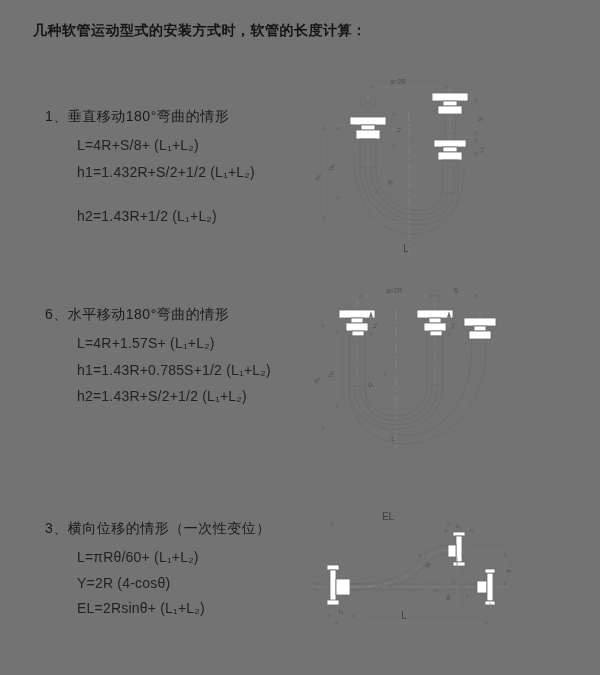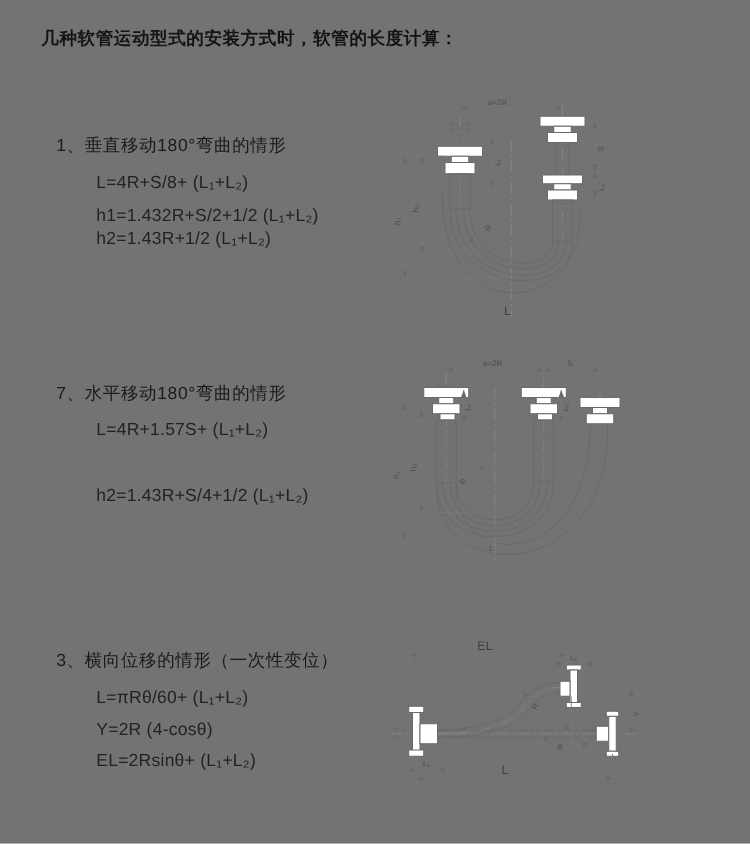--- a/index.html
+++ b/index.html
@@ -21,25 +21,26 @@
 </head>
 <body>
 
 <div class="page">
 
   <div class="title">几种软管运动型式的安装方式时，软管的长度计算：</div>
 
   <div class="heading" style="top:108px">1、垂直移动180°弯曲的情形</div>
   <div class="formula" style="top:137px">L=4R+S/8+ (L₁+L₂)</div>
   <div class="formula" style="top:164px">h1=1.432R+S/2+1/2 (L₁+L₂)</div>
-  <div class="formula" style="top:182px">h2=1.43R+1/2 (L₁+L₂)</div>
-
-  <div class="heading" style="top:306px">7、水平移动180°弯曲的情形</div>
+  <div class="formula" style="top:208px">h2=1.43R+1/2 (L₁+L₂)</div>
+
+  <div class="heading" style="top:306px">6、水平移动180°弯曲的情形</div>
   <div class="formula" style="top:335px">L=4R+1.57S+ (L₁+L₂)</div>
-  <div class="formula" style="top:388px">h2=1.43R+S/4+1/2 (L₁+L₂)</div>
+  <div class="formula" style="top:362px">h1=1.43R+0.785S+1/2 (L₁+L₂)</div>
+  <div class="formula" style="top:388px">h2=1.43R+S/2+1/2 (L₁+L₂)</div>
 
   <div class="heading" style="top:520px">3、横向位移的情形（一次性变位）</div>
   <div class="formula" style="top:549px">L=πRθ/60+ (L₁+L₂)</div>
   <div class="formula" style="top:575px">Y=2R (4-cosθ)</div>
   <div class="formula" style="top:600px">EL=2Rsinθ+ (L₁+L₂)</div>
 
   <svg class="diag" style="left:310px;top:72px" width="292" height="192" viewBox="0 0 292 192">
     <defs>
       <pattern id="pb1" patternUnits="userSpaceOnUse" width="3.5" height="3.5">
         <path d="M0,0L3.5,3.5M3.5,0L0,3.5" stroke="#6f6f6f" stroke-width="0.45"></path>

